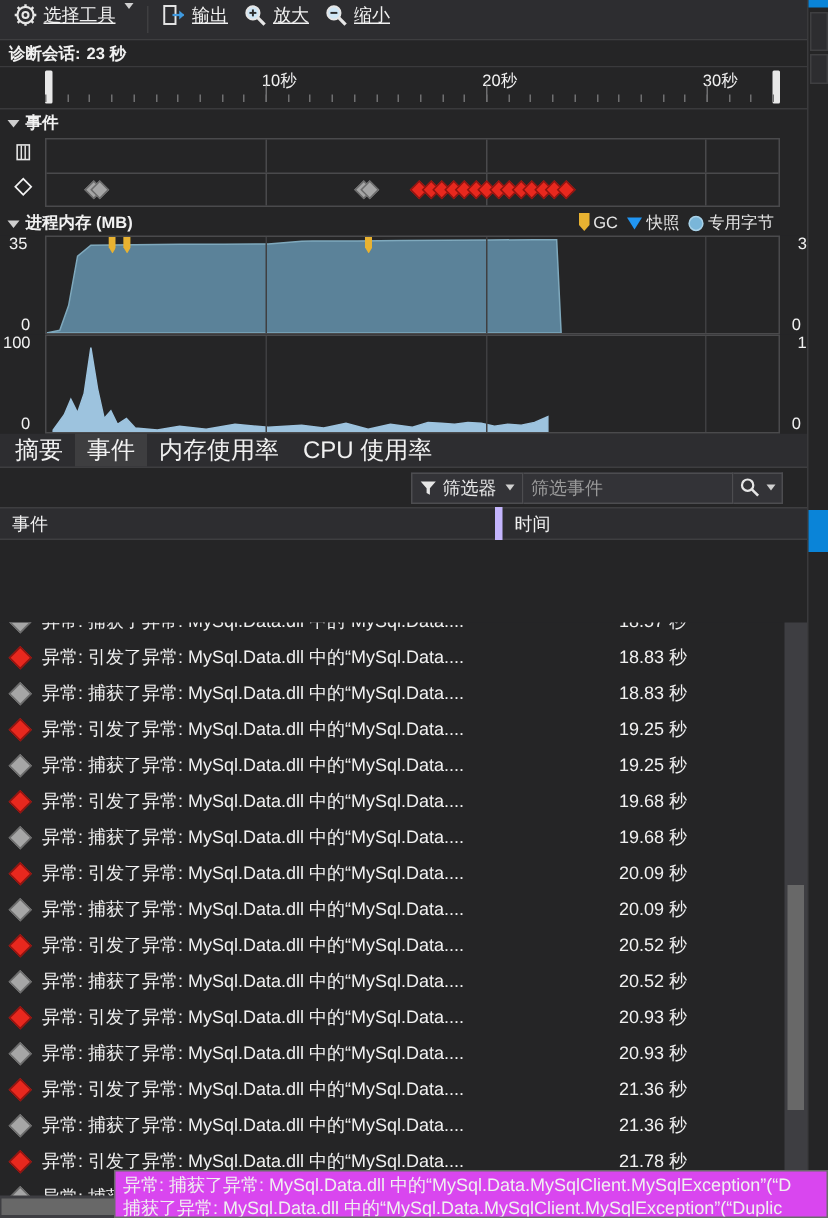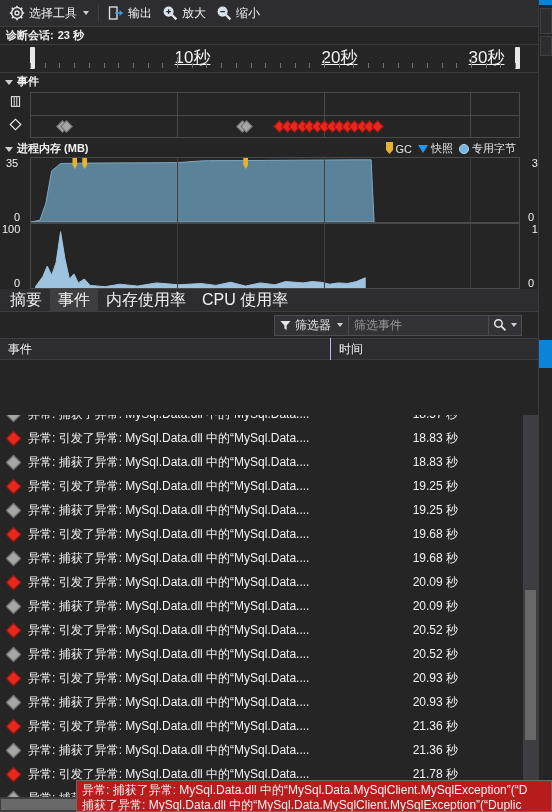--- a/index.html
+++ b/index.html
@@ -14,23 +14,23 @@
   #app { position: relative; width: 552px; height: 812px; background: #252526; }
 
   
   .toolbar {
     height: 27px; background: #2d2d30;
     display: flex; align-items: center;
     border-bottom: 1px solid #3e3e40;
     padding-left: 4px;
   }
   .tb-item {
-    display: flex; align-items: center; height: 23px;
+    display: flex; height: 23px;
     padding: 0 5px; gap: 4px; white-space: nowrap;
-    color: #f1f1f1; cursor: default;
+    color: #f1f1f1; cursor: default; text-decoration: underline;
   }
   .tb-item.disabled { color: #6d6d6d; }
   .tb-sep { width: 1px; height: 18px; background: #3f3f41; margin: 0 4px; }
   .caret-dn {
     width: 0; height: 0; border-left: 3.5px solid transparent;
     border-right: 3.5px solid transparent; border-top: 4px solid #d0d0d0;
     margin-left: 2px;
   }
   .ic { width: 16px; height: 16px; display: block; }
 
@@ -43,23 +43,22 @@
 
   
   .ruler {
     position: relative; height: 28px; background: #252526;
     border-bottom: 1px solid #3a3a3c; overflow: hidden;
   }
   .ruler-track {
     position: absolute; left: 30px; right: 32px; top: 0; bottom: 0;
   }
   .rlabel {
-    position: absolute; top: 1px; font-size: 17px; color: #f1f1f1;
+    position: absolute; top: 1px; font-size: 11px; color: #f1f1f1;
     white-space: nowrap;
-    text-decoration: underline;
   }
   .tick { position: absolute; bottom: 4px; width: 1px; background: #6f6f70; }
   .tick.maj { height: 11px; }
   .tick.min { height: 5px; }
   .handle {
     position: absolute; width: 5px; top: 2px; height: 22px;
     background: #e8e8e8; border-radius: 1px;
   }
 
   
@@ -152,21 +151,21 @@
   
   .gridhead {
     height: 22px; background: #2d2d30; display: flex; align-items: center;
     border-top: 1px solid #3e3e40; border-bottom: 1px solid #3e3e40;
     position: relative;
   }
   .gh-cell {
     height: 22px; display: flex; align-items: center; padding-left: 8px;
     font-size: 12px; color: #f1f1f1; position: relative;
   }
-  .gh-cell + .gh-cell { border-left: 1px solid #c4b5fd; }
+  .gh-cell + .gh-cell { border-left: 5px solid #c4b5fd; }
   .c-ev { width: 330px; }
   .c-time { width: 138px; }
   .c-dur { width: 84px; }
   .sortarrow {
     position: absolute; right: 20px; top: 6px;
     width: 0; height: 0; border-left: 4.5px solid transparent;
     border-right: 4.5px solid transparent; border-bottom: 6px solid #cfcfcf;
   }
 
   .gridbody {
@@ -217,21 +216,21 @@
     position: absolute; left: 0; width: 14px; background: #0a84d8;
   }
   .edge-box {
     position: absolute; left: 1px; width: 12px; background: #2d2d30;
     border: 1px solid #3f3f41;
   }
 
   
   .tooltip {
     position: absolute; left: 76px; top: 780px; width: 476px; height: 32px;
-    background: #b91c1c; border: 1px solid #6a6a6a; color: #f0f0f0;
+    background: #d946ef; border: 1px solid #6a6a6a; color: #f0f0f0;
     font-size: 12px; padding: 2px 5px; overflow: hidden; line-height: 15px;
     white-space: nowrap;
   }
 </style>
 </head>
 <body>
 
 <div id="app">
 
   <div class="toolbar">

